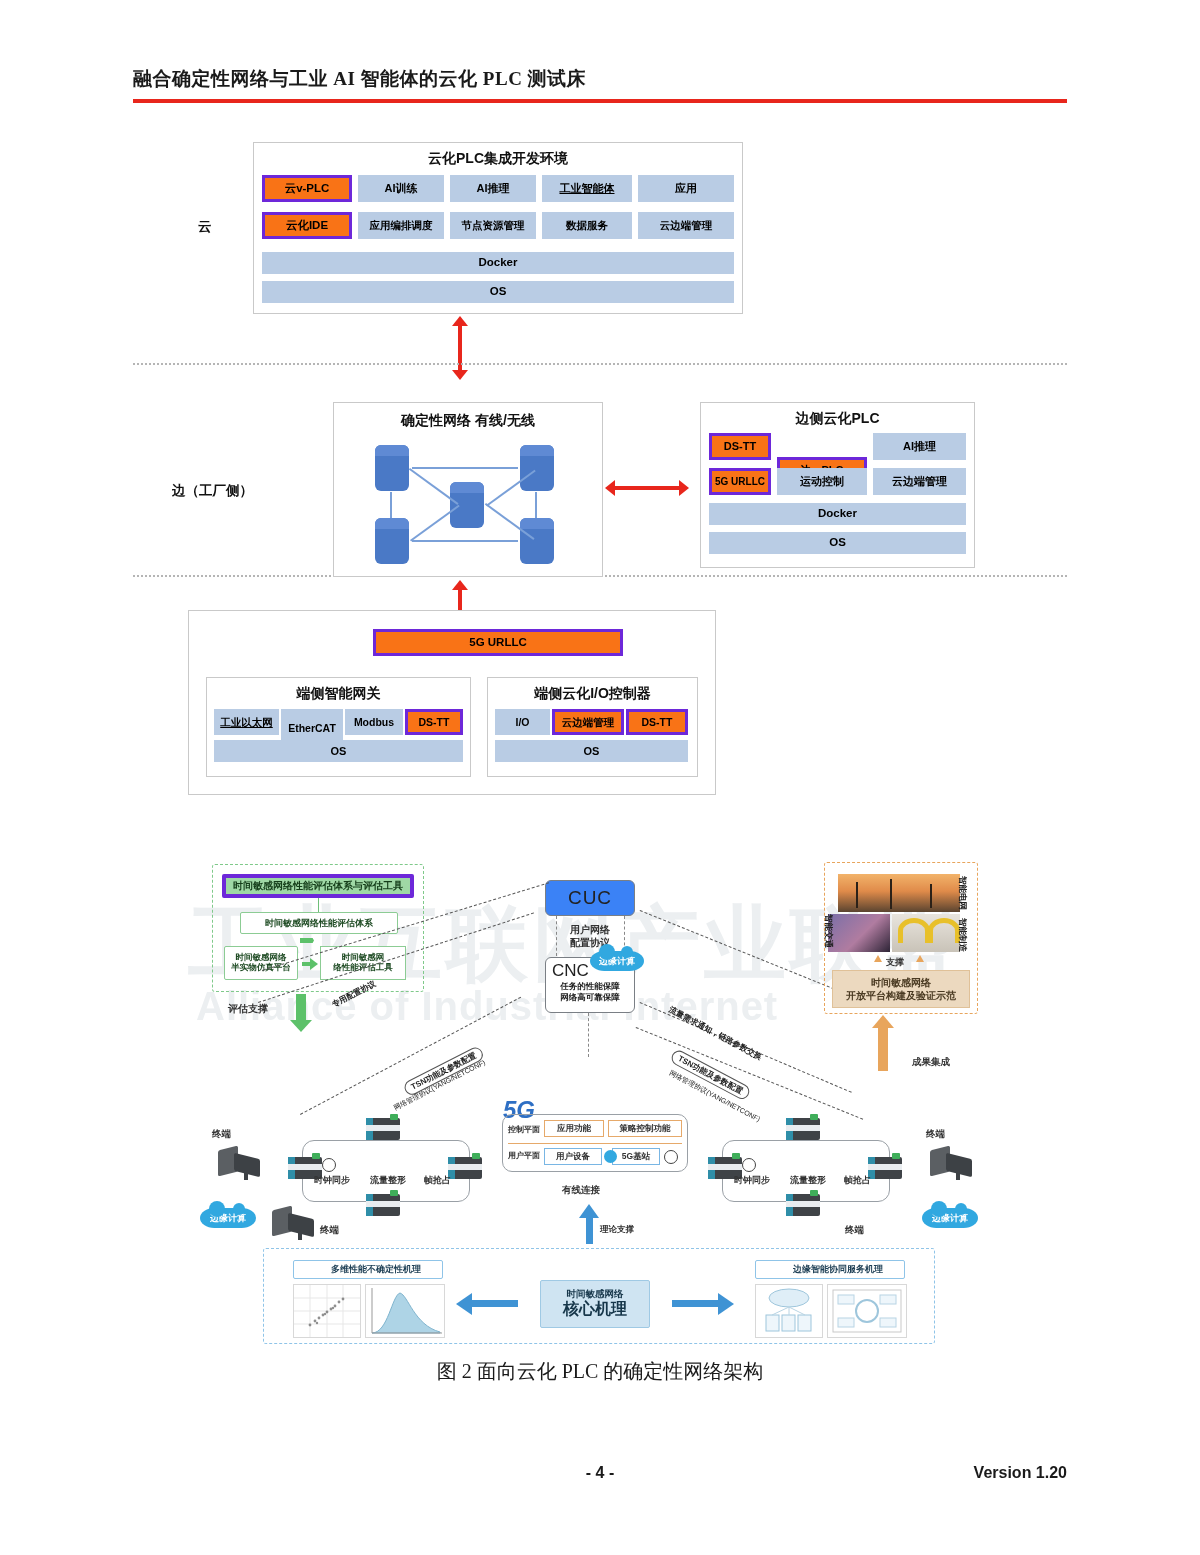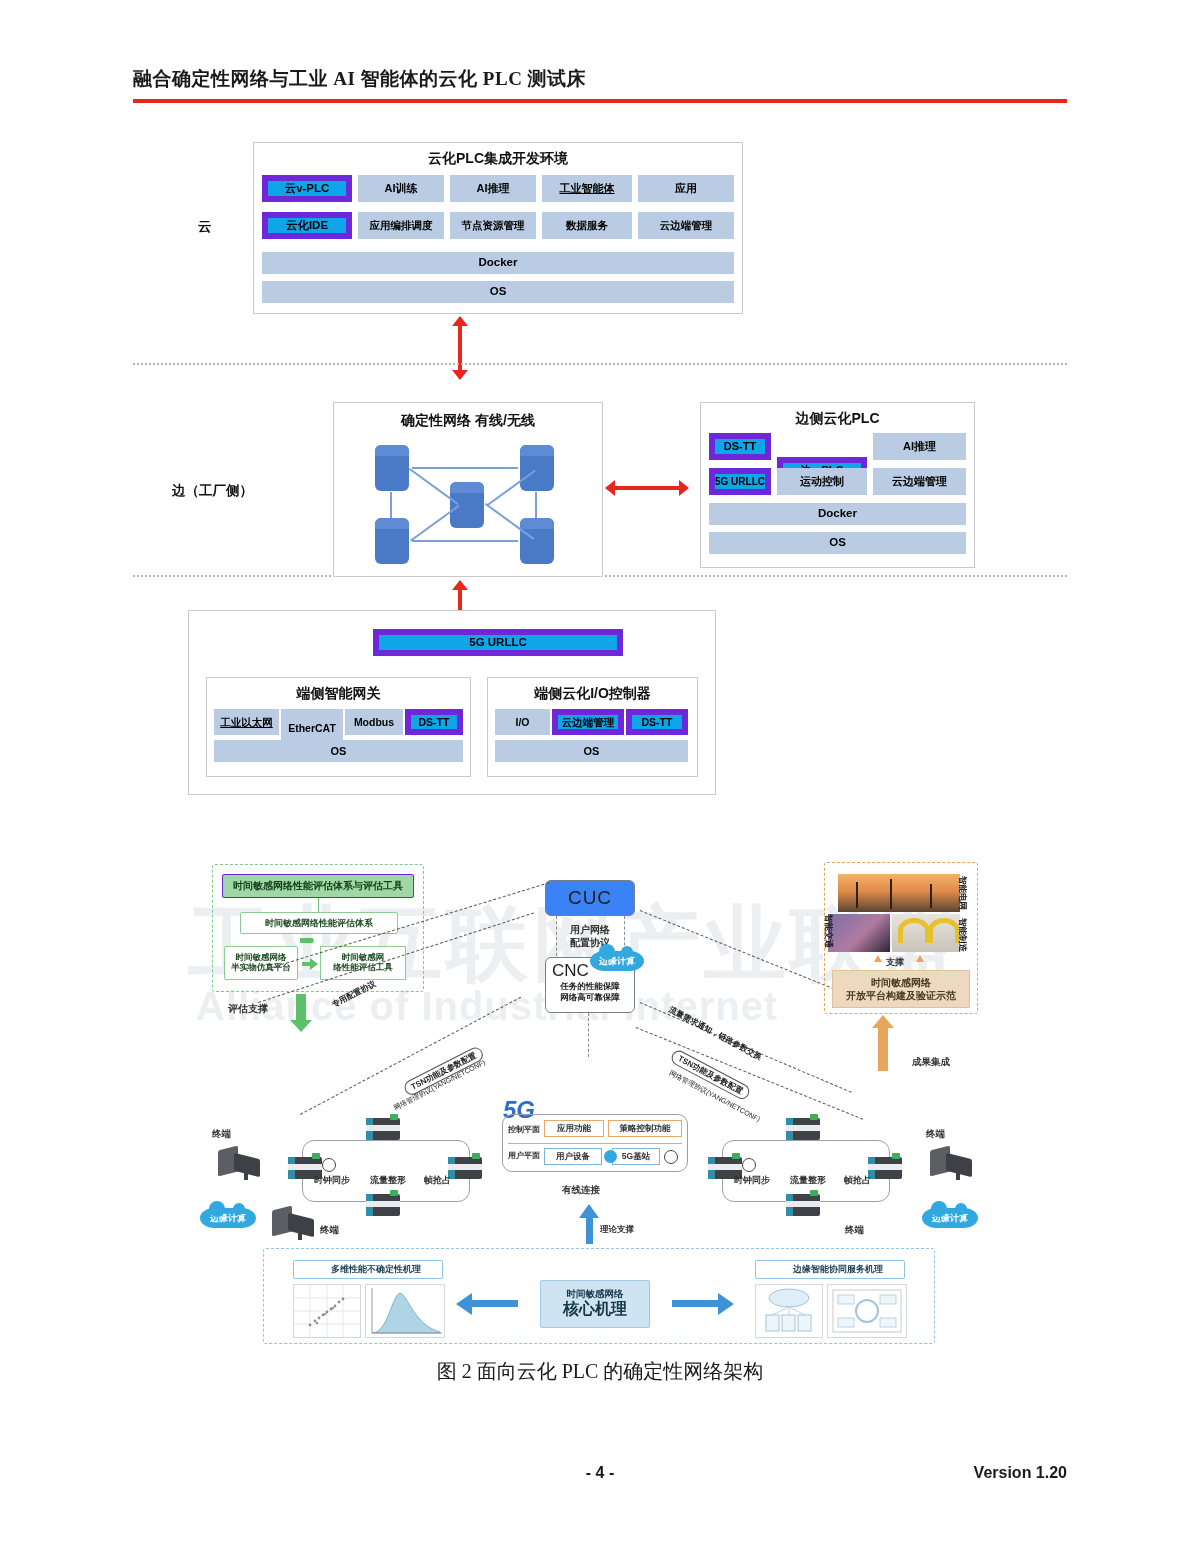--- a/index.html
+++ b/index.html
@@ -10,21 +10,21 @@
   }
   .page{position:relative;width:1200px;height:1555px;}
 
   
   .hdr{position:absolute;left:133px;top:66px;width:934px;}
   .hdr-title{font-family:"Liberation Serif","DejaVu Serif",serif;font-size:19px;font-weight:600;letter-spacing:.5px;color:#1a1a1a;}
   .hdr-rule{margin-top:7px;height:4px;background:#e8261c;width:934px;}
 
   
   .bx{box-sizing:border-box;display:flex;align-items:center;justify-content:center;text-align:center;line-height:1.15;}
-  .bx-w{background:#0ea5e9;border:6px solid #6d28d9;}
+  .bx-w{background:#f97316;border:3px solid #6d28d9;}
   .bx-b{background:#b9cce4;border:1px solid #b9cce4;}
   .outer{position:absolute;box-sizing:border-box;border:1px solid #c9c9c9;background:#fff;}
 
   
   #fig1{position:absolute;left:0;top:120px;width:1200px;height:690px;}
   .side-label{position:absolute;font-size:13.5px;font-weight:700;color:#111;}
   .blk-title{position:absolute;font-size:14px;font-weight:700;color:#111;text-align:center;}
   .sep{position:absolute;left:133px;width:934px;border-top:2px dotted #b5b5b5;height:0;}
   .arrow-v{position:absolute;width:4px;background:#e8261c;}
   .arrow-head{position:absolute;width:0;height:0;border-left:8px solid transparent;border-right:8px solid transparent;}
@@ -44,21 +44,21 @@
   .cap{position:absolute;width:1200px;text-align:center;
        font-family:"Liberation Serif","DejaVu Serif",serif;font-size:20px;color:#1a1a1a;}
 
   
   #fig2{position:absolute;left:0;top:852px;width:1200px;height:500px;}
   .wm{position:absolute;color:#eceff1;font-weight:800;user-select:none;white-space:nowrap;}
   .dashbox{position:absolute;box-sizing:border-box;}
   .g-dash{border:1.4px dashed #7fc98a;}
   .o-dash{border:1.4px dashed #e8a55c;}
   .b-dash{border:1.4px dashed #8fc4e8;}
-  .g-fill{background:#9fd8a5;border:1px solid #6d28d9;color:#143d19;}
+  .g-fill{background:#9fd8a5;border:4px solid #6d28d9;color:#143d19;}
   .g-line{background:#fff;border:1px solid #8ccc94;color:#1d4a22;}
   .o-fill{background:#ecd9bf;border:1px solid #e0c198;color:#4a3a22;}
   .b-line{background:#fff;border:1px solid #8fc4e8;color:#1e3f55;padding-left:16px;}
   .b-fill{background:#cfe4f2;border:1px solid #9fc9e4;color:#16364a;}
   .lbl{position:absolute;font-size:8.5px;color:#333;}
   .dline{position:absolute;border-top:1.4px dashed #555;transform-origin:0 0;height:0;}
   .dline-v{position:absolute;border-left:1.3px dashed #888;width:0;}
   .rot{position:absolute;transform-origin:0 0;white-space:nowrap;font-size:8px;color:#222;}
   .cloudbadge{position:absolute;background:#31a8e0;color:#fff;border-radius:20px/14px;
       display:flex;align-items:center;justify-content:center;font-size:9px;font-weight:700;}

